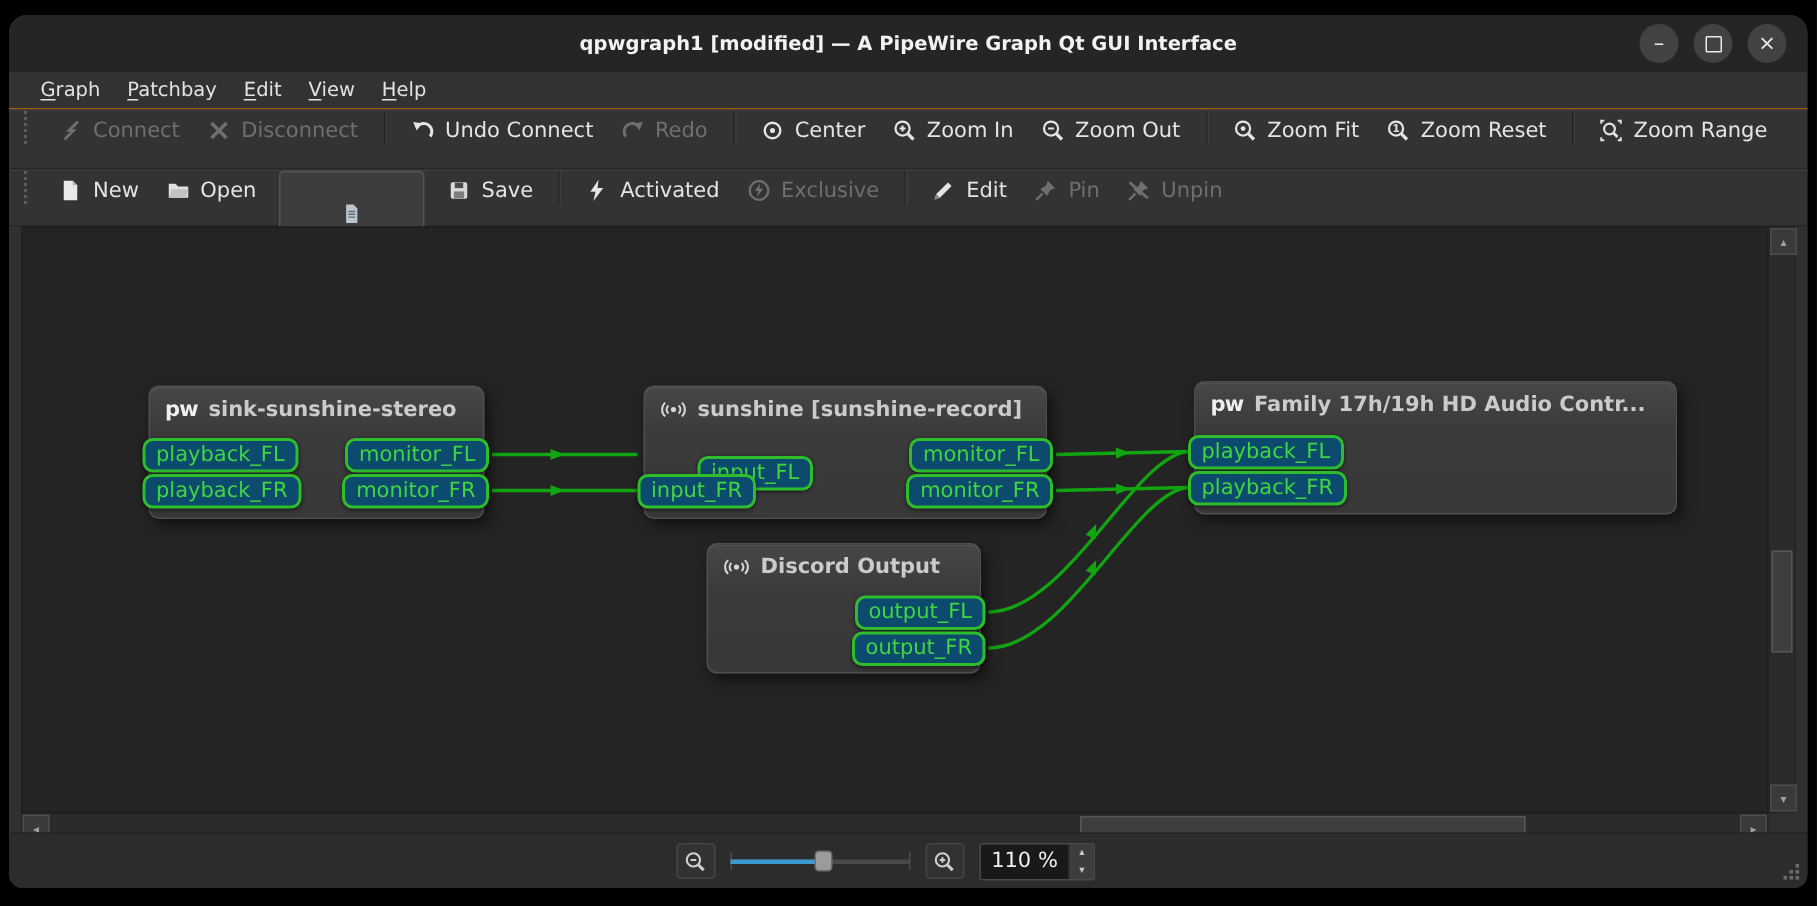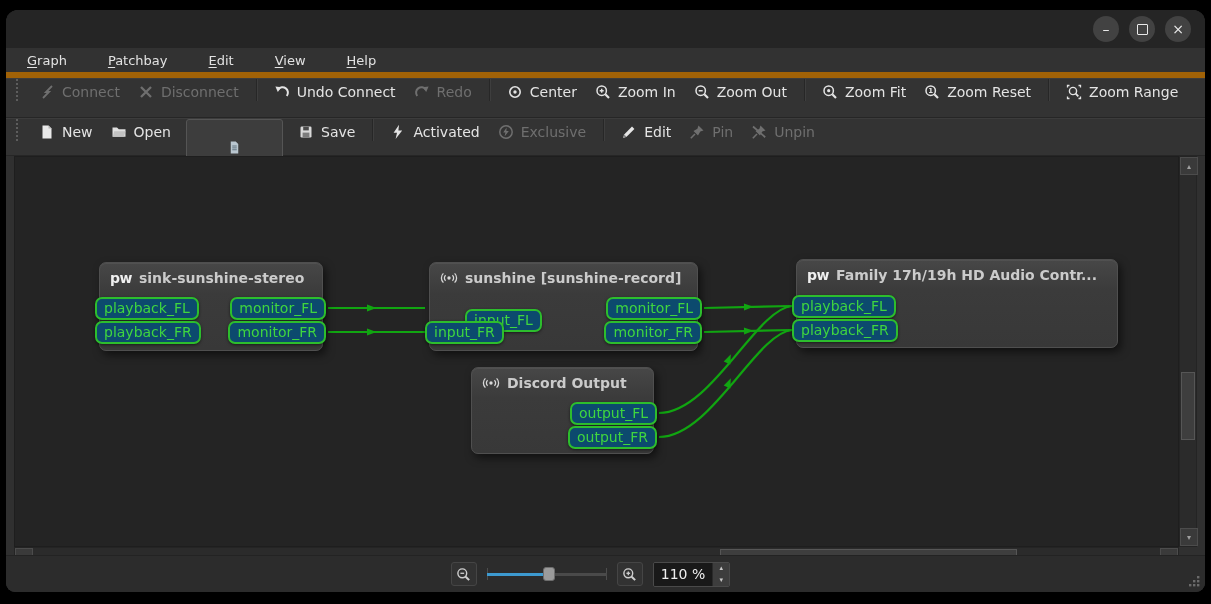--- a/index.html
+++ b/index.html
@@ -8,21 +8,21 @@
           border-radius:12px 12px 9px 9px;overflow:hidden;display:flex;flex-direction:column;}
   
   .titlebar{height:38px;background:#252525;position:relative;display:flex;align-items:center;justify-content:center;flex:0 0 auto;}
   .titlebar .title{color:#f2f2f2;font-size:13px;font-weight:bold;}
   .winbtns{position:absolute;right:14px;top:6px;display:flex;gap:10px;}
   .winbtn{width:26px;height:26px;border-radius:50%;background:#424242;color:#e9e9e9;display:flex;
           align-items:center;justify-content:center;font-size:14px;line-height:1;}
   .maxbox{width:9px;height:9px;border:1.5px solid #e9e9e9;border-radius:1px;}
   
   .menubar{height:24px;background:#323232;display:flex;align-items:center;padding-left:12px;flex:0 0 auto;
-           border-bottom:6px solid #a16207;gap:23px;}
+           border-bottom:1px solid #a16207;}
   .menu-item{color:#e2e2e2;font-size:13px;padding:2px 9px;}
   .accel{text-decoration:underline;text-underline-offset:2px;}
   
   .toolbar{height:38px;background:#333;display:flex;align-items:flex-start;padding-left:6px;flex:0 0 auto;
            border-top:1px solid #3c3c3c;border-bottom:1px solid #262626;}
   .toolbar2{height:36px;}
   .handle{height:22px;width:4px;border-left:2px dotted #5d5d5d;margin:0 8px 0 4px;}
   .tbtn{display:flex;align-items:center;gap:7px;color:#e4e4e4;font-size:14px;padding:5px 9px;border-radius:3px;white-space:nowrap;}
   .tbtn.disabled{color:#6f6f6f;}
   .tbtn svg{display:block;}
@@ -66,20 +66,21 @@
   .spin-btns{width:16px;background:#3d3d3d;border-left:1px solid #2a2a2a;display:flex;flex-direction:column;}
   .spin-btns span{flex:1;display:flex;align-items:center;justify-content:center;font-size:7px;color:#c7c7c7;}
   .grip{position:absolute;right:4px;bottom:4px;}
 </style>
 </head>
 <body>
 
 <div class="window">
 
   <div class="titlebar">
+    <span class="title">qpwgraph1 [modified] — A PipeWire Graph Qt GUI Interface</span>
     <div class="winbtns">
       <div class="winbtn">
           <span>–</span>
         </div>
       <div class="winbtn">
           <span class="maxbox"></span>
         </div>
       <div class="winbtn">
           <span>×</span>
         </div>

